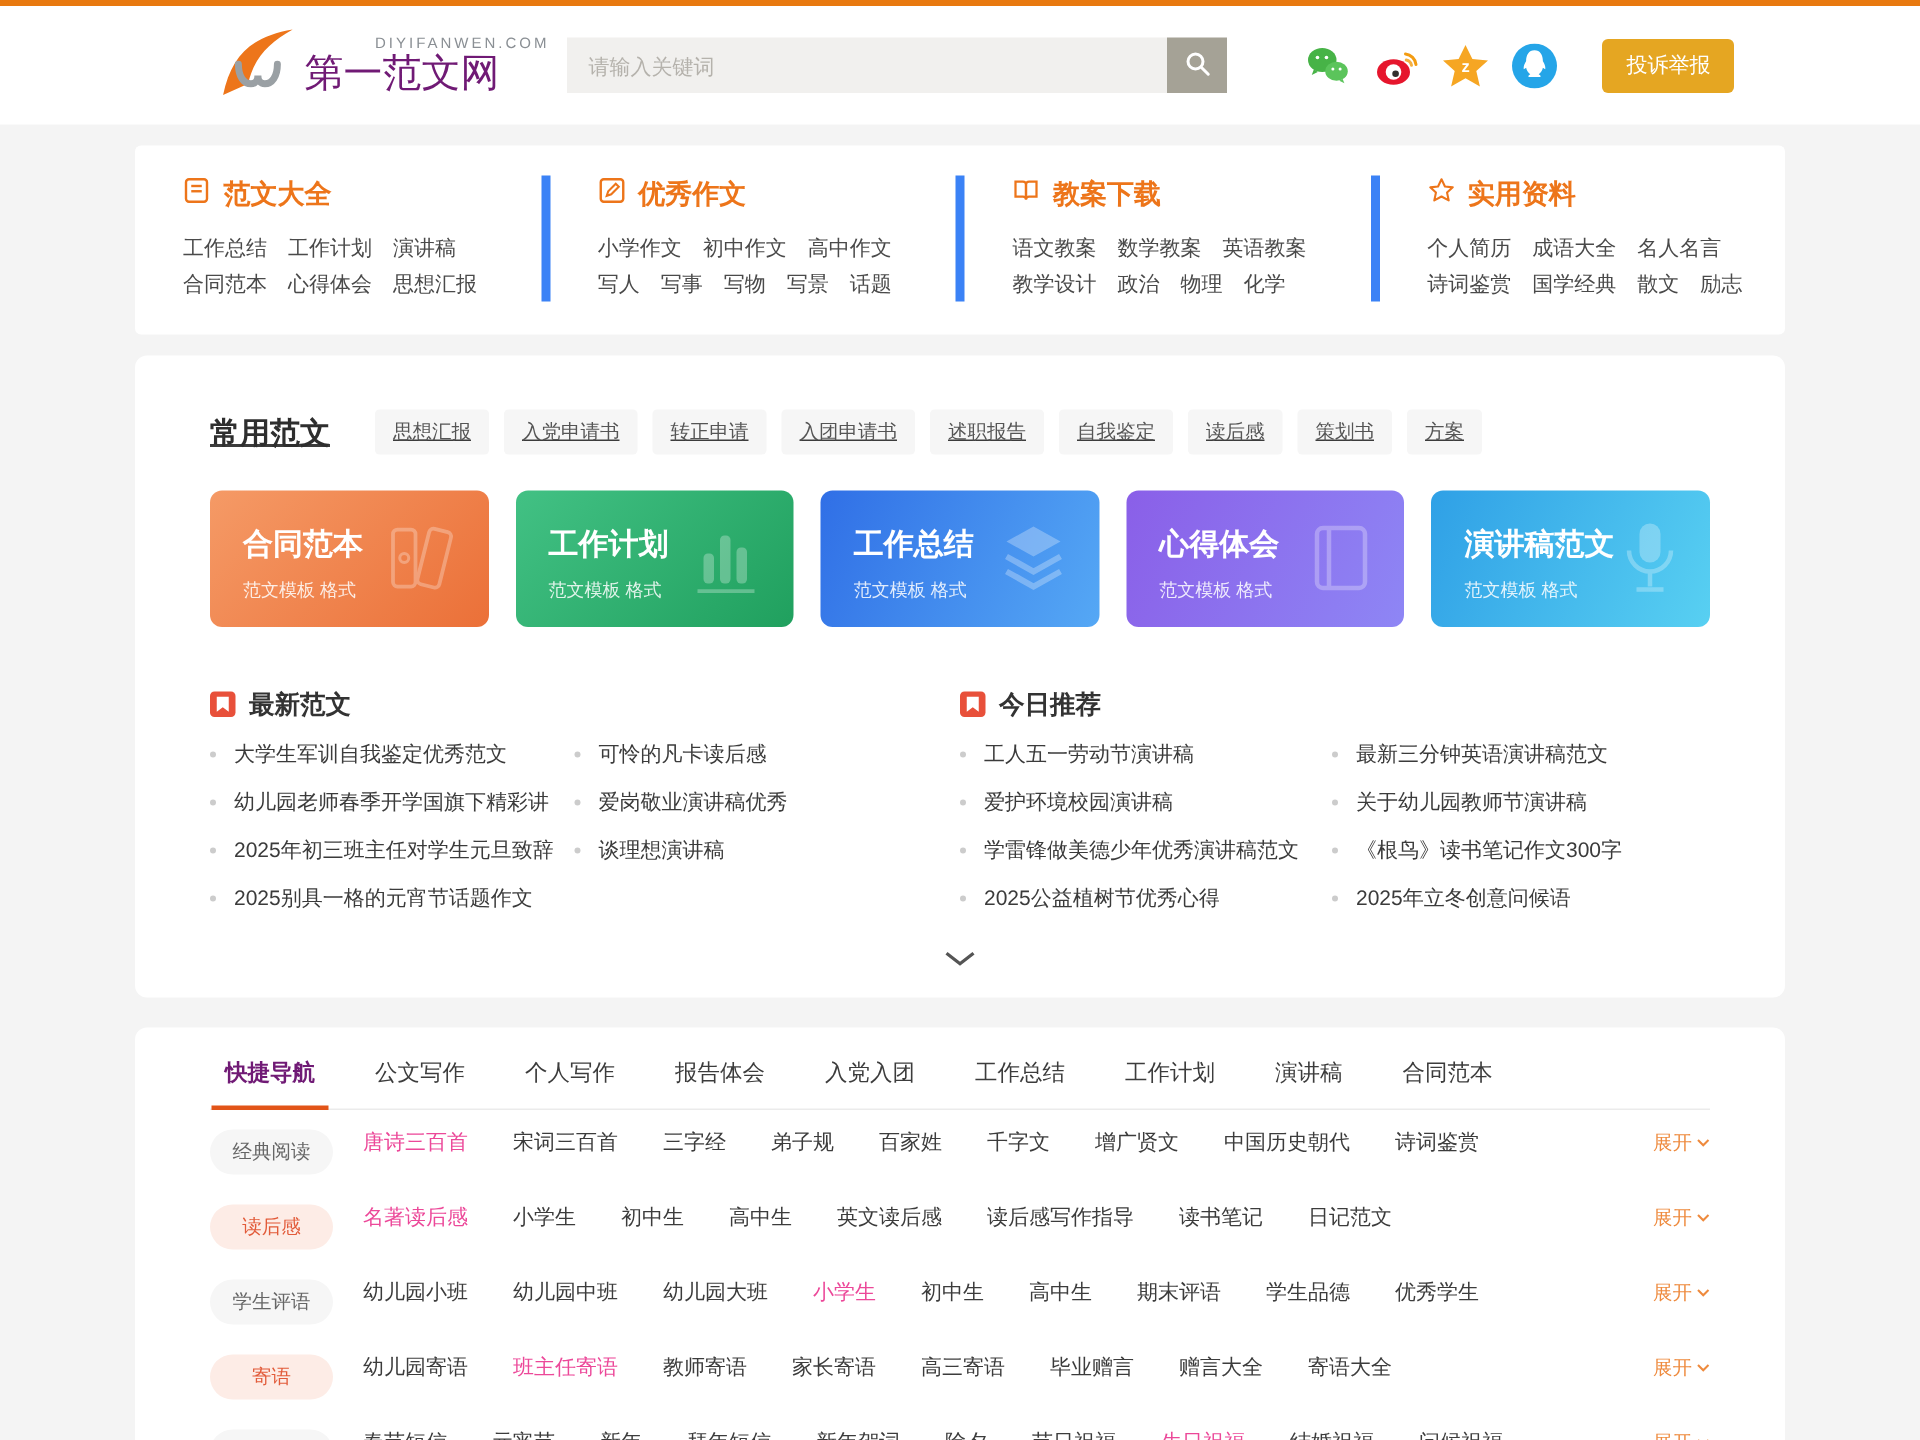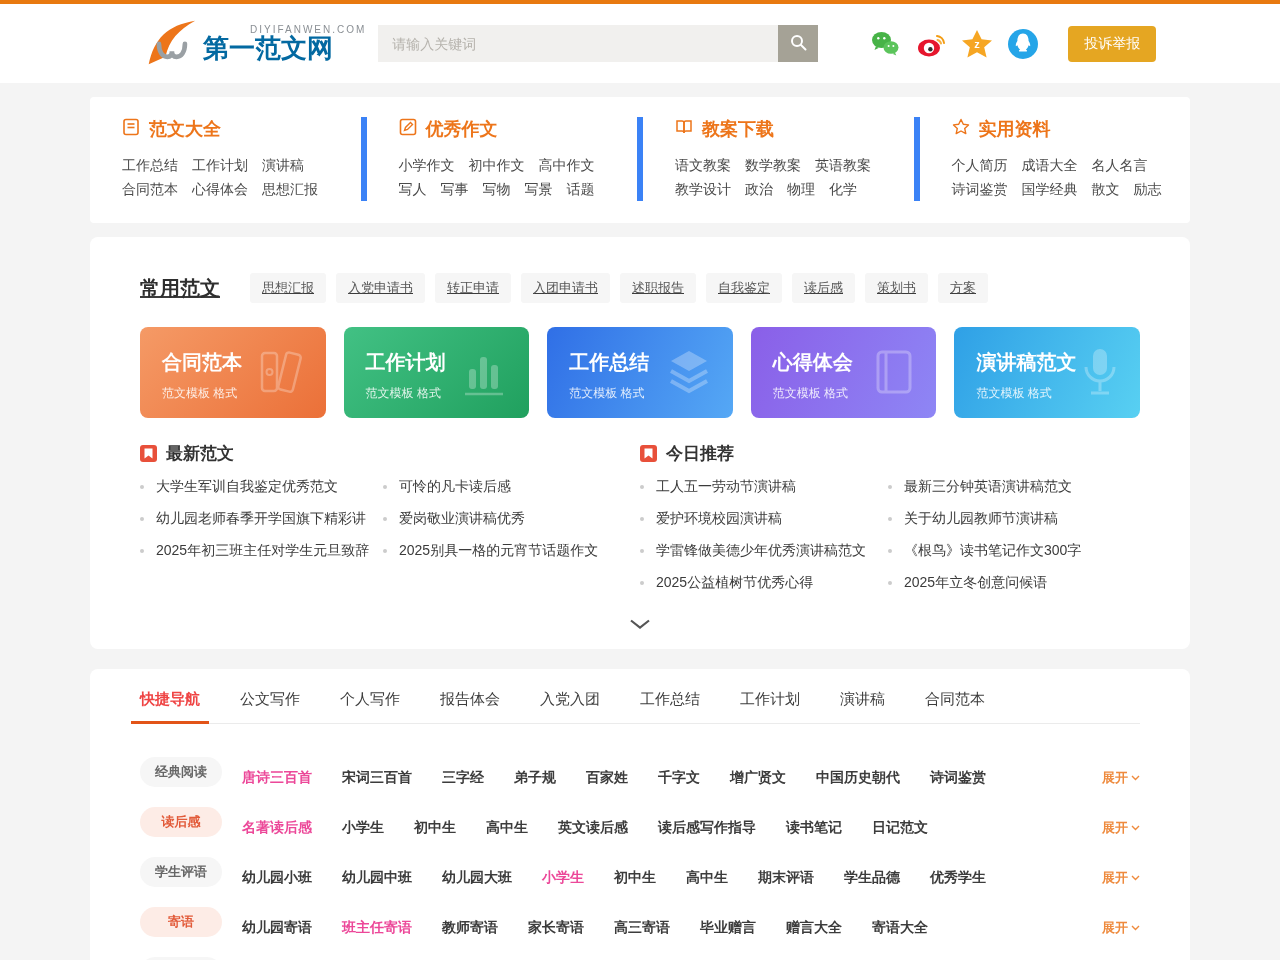--- a/index.html
+++ b/index.html
@@ -11,21 +11,21 @@
   }
   .topbar { height:4px; background:#e8790f; }
   .container { width:1100px; margin:0 auto; }
 
   
   .header { background:#fff; height:79px; }
   .header .container { display:flex; align-items:center; height:79px; }
   .logo { display:flex; align-items:center; margin-left:55px; cursor:pointer; }
   .logo-text { margin-left:6px; }
   .logo-domain { font-size:10px; letter-spacing:2px; color:#8a8f94; display:block;padding-left:47px; }
-  .logo-name { font-size:26px; font-weight:bold; color:#0369a1; line-height:1.05; display:block; }
+  .logo-name { font-size:26px; font-weight:normal; color:#701a75; line-height:1.05; display:block; }
   .search { display:flex; margin-left:12px; height:37px; width:440px; }
   .search input {
     flex:1; border:none; outline:none; background:#f1f0ee; padding:0 14px;
     font-size:14px; color:#333; font-family:inherit;
   }
   .search input::placeholder { color:#b5b2ac; }
   .search-btn { width:40px; background:#a5a296; border:none; cursor:pointer;
     display:flex; align-items:center; justify-content:center; }
   .social { display:flex; align-items:center; gap:16px; margin-left:52px; }
   .social .sicon { width:30px; height:30px; cursor:pointer; }
@@ -54,38 +54,38 @@
   .gcard { flex:1; height:91px; border-radius:8px; position:relative; padding:22px 0 0 22px; color:#fff; cursor:pointer; overflow:hidden; }
   .gcard-title { font-size:20px; font-weight:bold; }
   .gcard-sub { font-size:12px; margin-top:9px; opacity:.85; }
   .gcard-icon { position:absolute; right:18px; top:20px; opacity:.28; }
   .c1 { background:linear-gradient(135deg,#f59a66,#eb7038); }
   .c2 { background:linear-gradient(135deg,#42c184,#1f9e62); background:linear-gradient(135deg,#42c184,#20a05e); }
   .c3 { background:linear-gradient(115deg,#306fe6,#55a8f5); }
   .c4 { background:linear-gradient(115deg,#8a5fe8,#8e86f5); }
   .c5 { background:linear-gradient(115deg,#2fa0e6,#58d0f2); }
 
-  .lists { display:flex; margin-top:24px; }
+  .lists { display:flex; margin-top:40px; }
   .listgroup { width:50%; }
   .listgroup-head { display:flex; align-items:center; gap:9px; margin-bottom:6px; }
   .bm-icon { width:17px; height:17px; background:#e8503a; border-radius:3px; display:flex; align-items:center; justify-content:center; }
   .listgroup-title { font-size:17px; font-weight:bold; color:#333; }
   .items { display:grid; grid-template-columns:243px 1fr; }
   .item { height:32px; display:flex; align-items:center; font-size:14px; color:#3b3b3b; cursor:pointer; }
   .dot { width:4px; height:4px; border-radius:50%; background:#ccc; margin-right:12px; flex:none; }
   .expand-arrow { text-align:center; padding:16px 0 6px; cursor:pointer; }
 
   
   .quick { background:#fff; border-radius:8px; margin-top:20px; padding:0 50px 10px; height:320px; }
   .tabs { display:flex; gap:40px; padding-top:21px; border-bottom:1px solid #ebebeb; }
   .tab { font-size:15px; color:#3c3c3c; padding-bottom:14px; position:relative; cursor:pointer; }
-  .tab.active { color:#ef4444; font-weight:bold; }
+  .tab.active { color:#701a75; font-weight:bold;margin-left:10px; }
   .tab.active::after { content:""; position:absolute; left:-9px; right:-9px; bottom:-1px; height:3px; background:#e25418; }
   .qrows { margin-top:13px; }
-  .qrow { display:flex; align-items:flex-end; height:50px;font-weight:bold; }
+  .qrow { display:flex; align-items:flex-start; height:50px; }
   .pill { width:82px; height:30px; line-height:30px; text-align:center; border-radius:15px; font-size:13px; flex:none; cursor:pointer; }
   .pill.gray { background:#f6f6f6; color:#666; }
   .pill.pink { background:#fdece6; color:#e25b3a; }
   .qlinks { display:flex; gap:30px; margin-left:20px; flex:1; font-size:14px; }
   .qlinks span { cursor:pointer; }
   .qlinks .hl { color:#ec4899; }
   .expand { color:#ee8a3d; font-size:13px; display:flex; align-items:center; gap:3px; cursor:pointer; flex:none; }
 </style>
 </head>
 <body>
@@ -329,20 +329,24 @@
           <div class="item">
               <span class="dot"></span>
               <span>爱岗敬业演讲稿优秀</span>
             </div>
           <div class="item">
               <span class="dot"></span>
               <span>2025年初三班主任对学生元旦致辞</span>
             </div>
           <div class="item">
               <span class="dot"></span>
+              <span>谈理想演讲稿</span>
+            </div>
+          <div class="item">
+              <span class="dot"></span>
               <span>2025别具一格的元宵节话题作文</span>
             </div>
         </div>
       </div>
 
       <div class="listgroup">
         <div class="listgroup-head">
           <span class="bm-icon">
             <svg width="9" height="11" viewBox="0 0 9 11">
                 <path d="M0.5 0.5 h8 v10 l-4 -3 l-4 3 Z" fill="#fff"></path>

